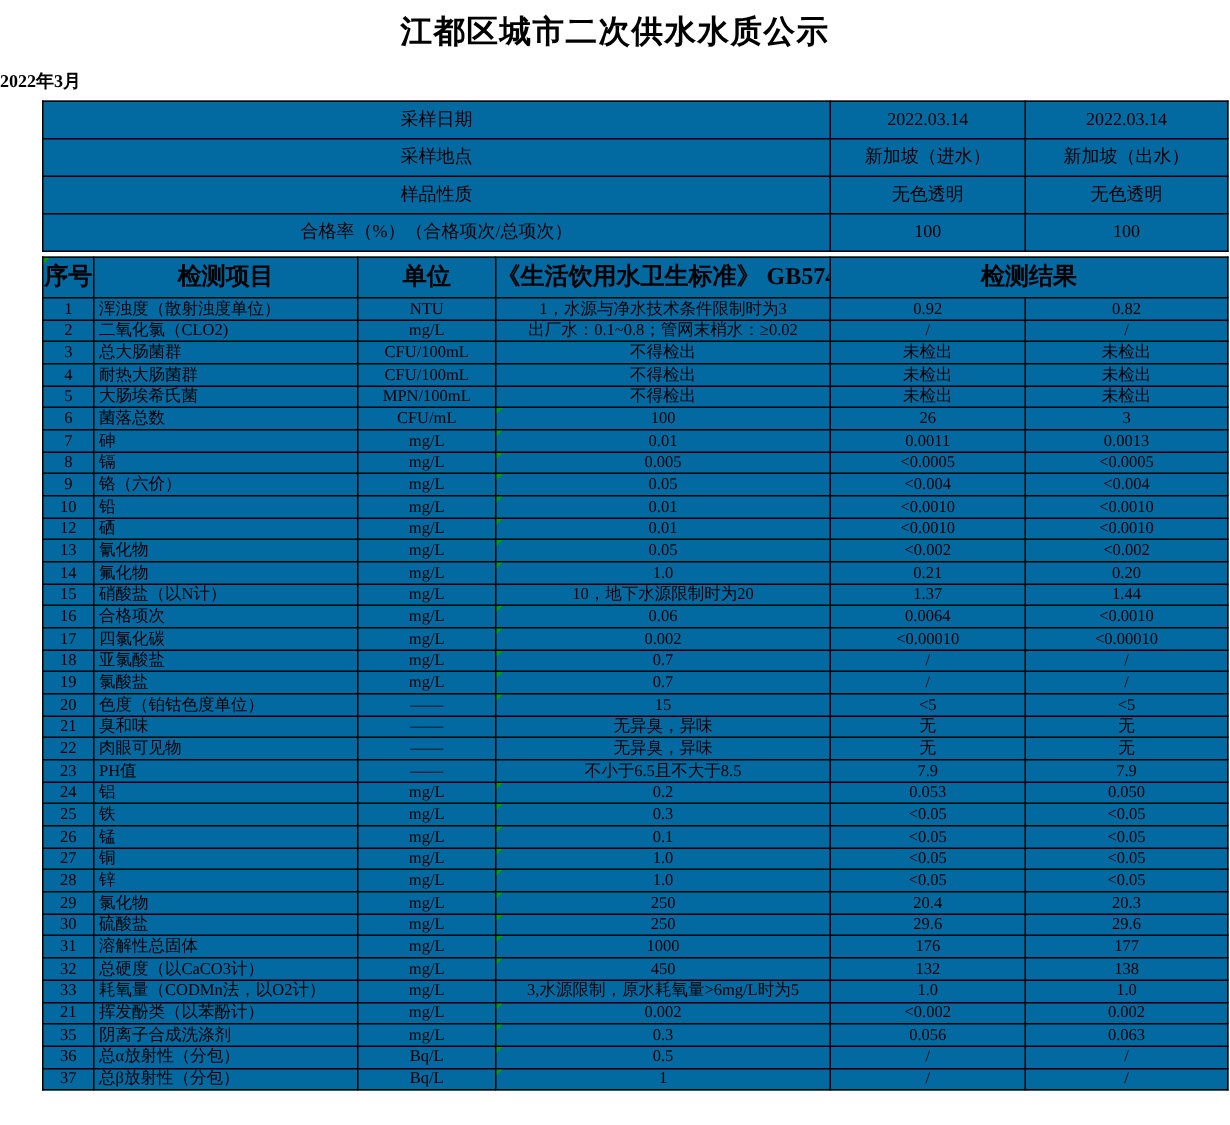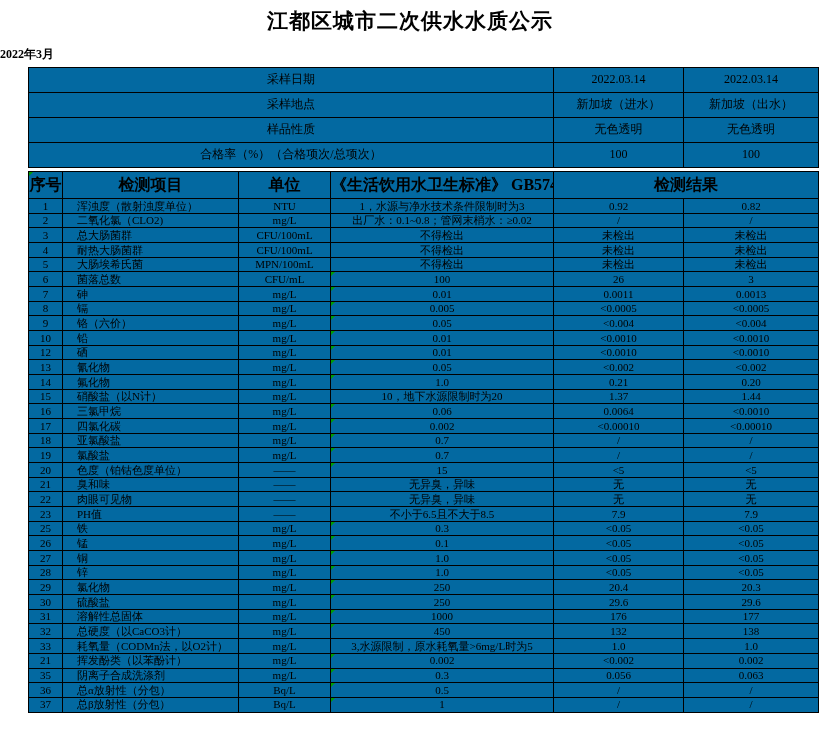--- a/index.html
+++ b/index.html
@@ -24,21 +24,21 @@
     font-size:11px; font-weight:normal;
     text-align:center; vertical-align:middle;
     padding:0; line-height:1.15;
     white-space:nowrap; overflow:hidden;
   }
   #info-table { margin-top:4px; }
   #info-table td { height:24px; font-size:12px; }
   #main-table { margin-top:3px; }
   #main-table thead th { height:26px; font-size:16px;font-weight:bold; }
   #main-table tbody td { height:13.68px; }
-  td.c-item { text-align:left; padding-left:14px; }
+  td.c-item { text-align:left; padding-left:3px; }
   .mark { position:relative; }
   .mark::before {
     content:""; position:absolute; top:0; left:0; width:0; height:0;
     border-top:4px solid var(--marker-green);
     border-right:4px solid transparent;
   }
 </style>
 </head>
 <body>
 
@@ -201,21 +201,21 @@
       <tr>
         <td>15</td>
         <td class="c-item">硝酸盐（以N计）</td>
         <td>mg/L</td>
         <td>10，地下水源限制时为20</td>
         <td>1.37</td>
         <td>1.44</td>
       </tr>
       <tr>
         <td>16</td>
-        <td class="c-item">三氯甲烷</td>
+        <td class="c-item">合格项次</td>
         <td>mg/L</td>
         <td class="mark">0.06</td>
         <td>0.0064</td>
         <td>&lt;0.0010</td>
       </tr>
       <tr>
         <td>17</td>
         <td class="c-item">四氯化碳</td>
         <td>mg/L</td>
         <td class="mark">0.002</td>
@@ -264,20 +264,28 @@
       </tr>
       <tr>
         <td>23</td>
         <td class="c-item">PH值</td>
         <td>——</td>
         <td>不小于6.5且不大于8.5</td>
         <td>7.9</td>
         <td>7.9</td>
       </tr>
       <tr>
+        <td>24</td>
+        <td class="c-item">铝</td>
+        <td>mg/L</td>
+        <td class="mark">0.2</td>
+        <td>0.053</td>
+        <td>0.050</td>
+      </tr>
+      <tr>
         <td>25</td>
         <td class="c-item">铁</td>
         <td>mg/L</td>
         <td class="mark">0.3</td>
         <td>&lt;0.05</td>
         <td>&lt;0.05</td>
       </tr>
       <tr>
         <td>26</td>
         <td class="c-item">锰</td>

